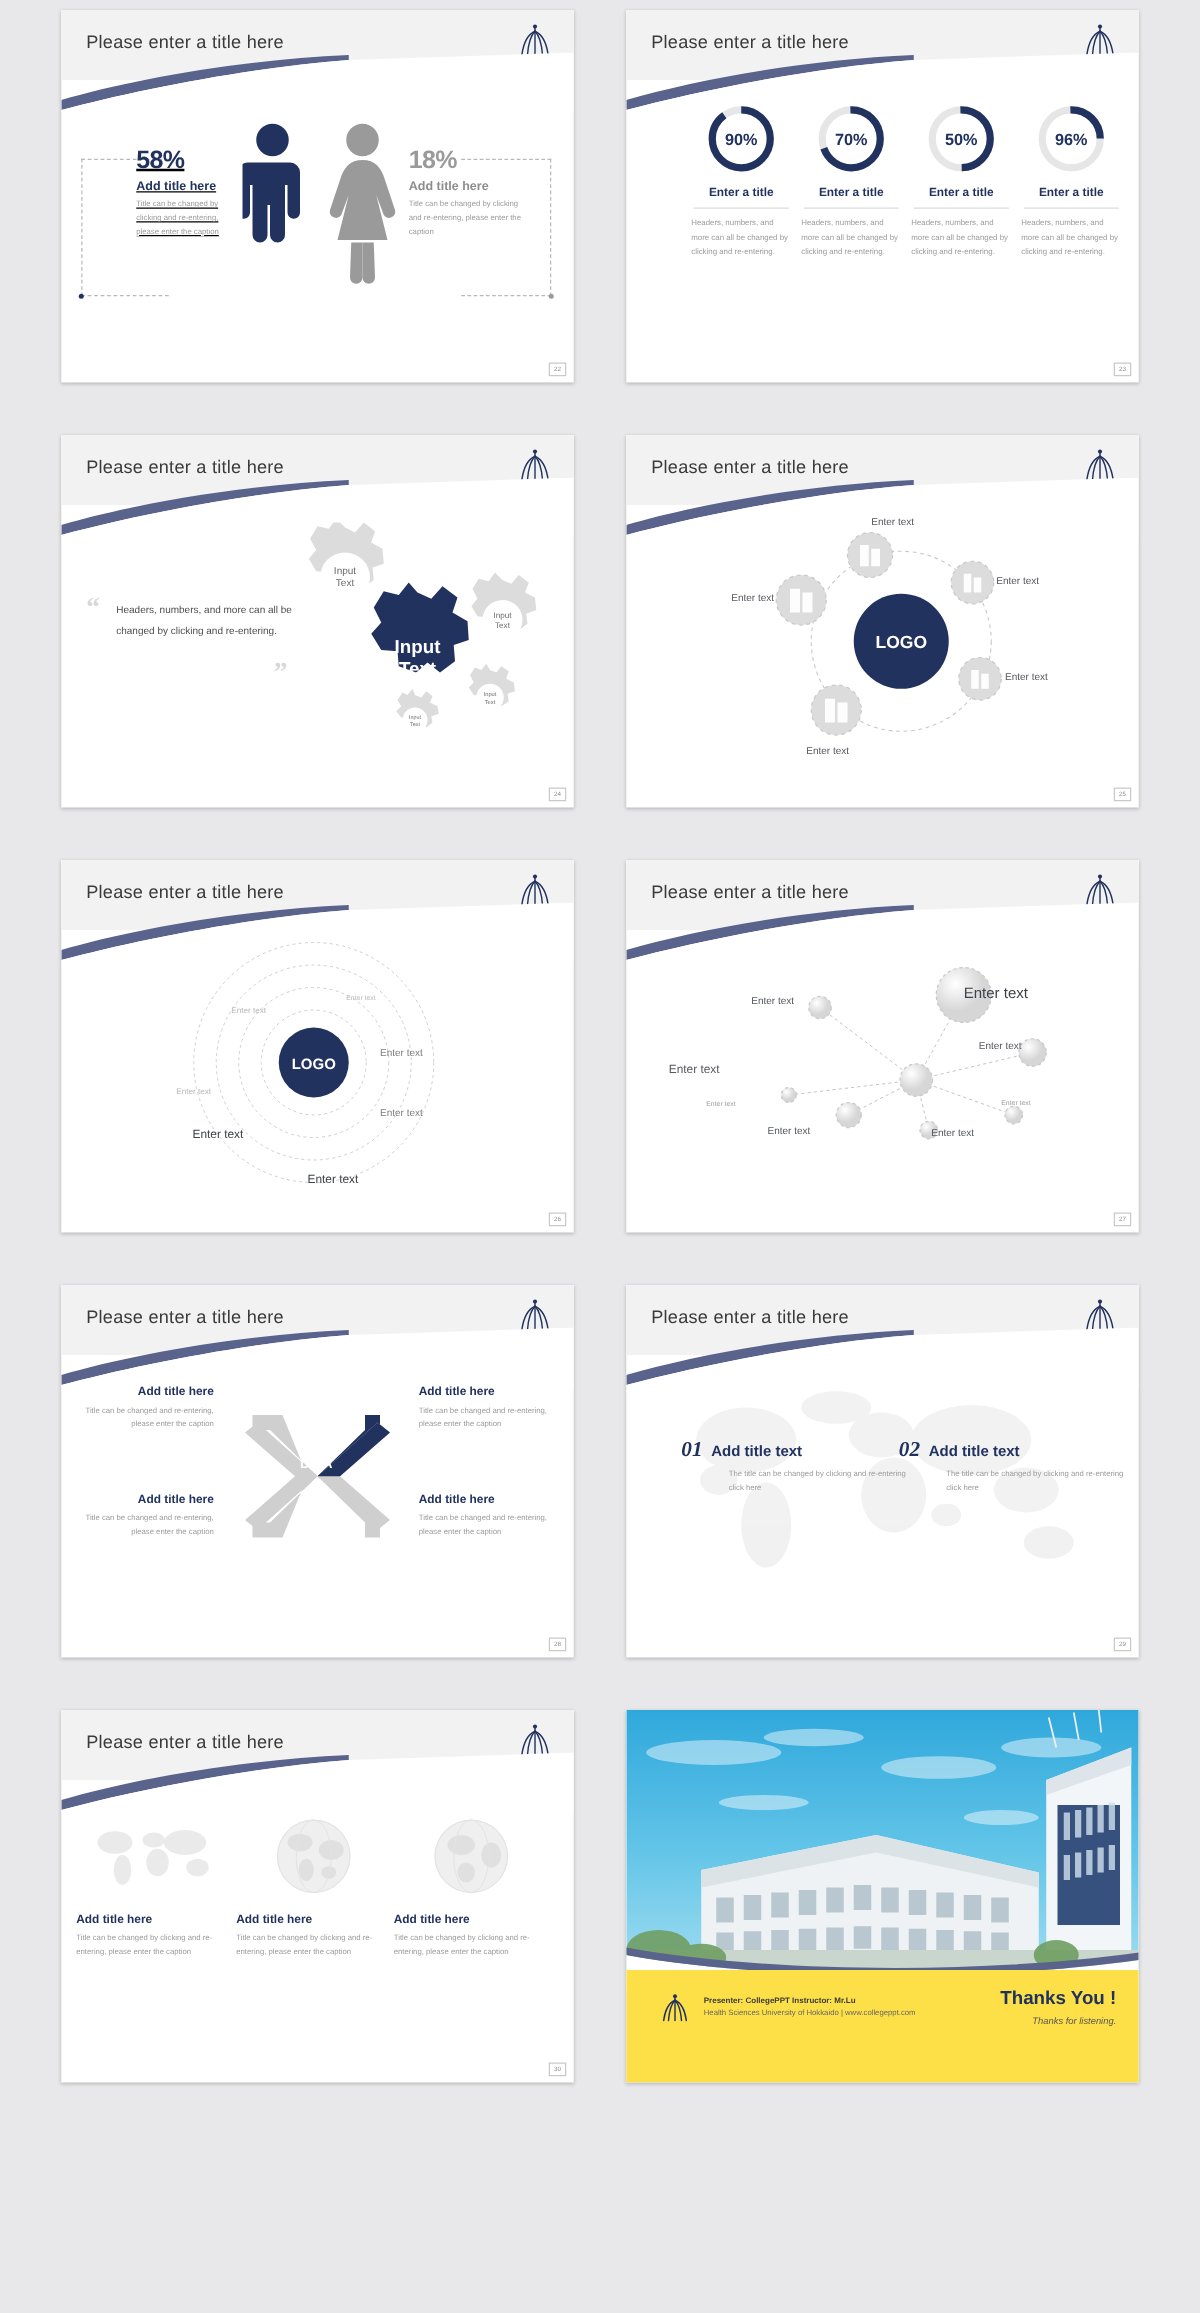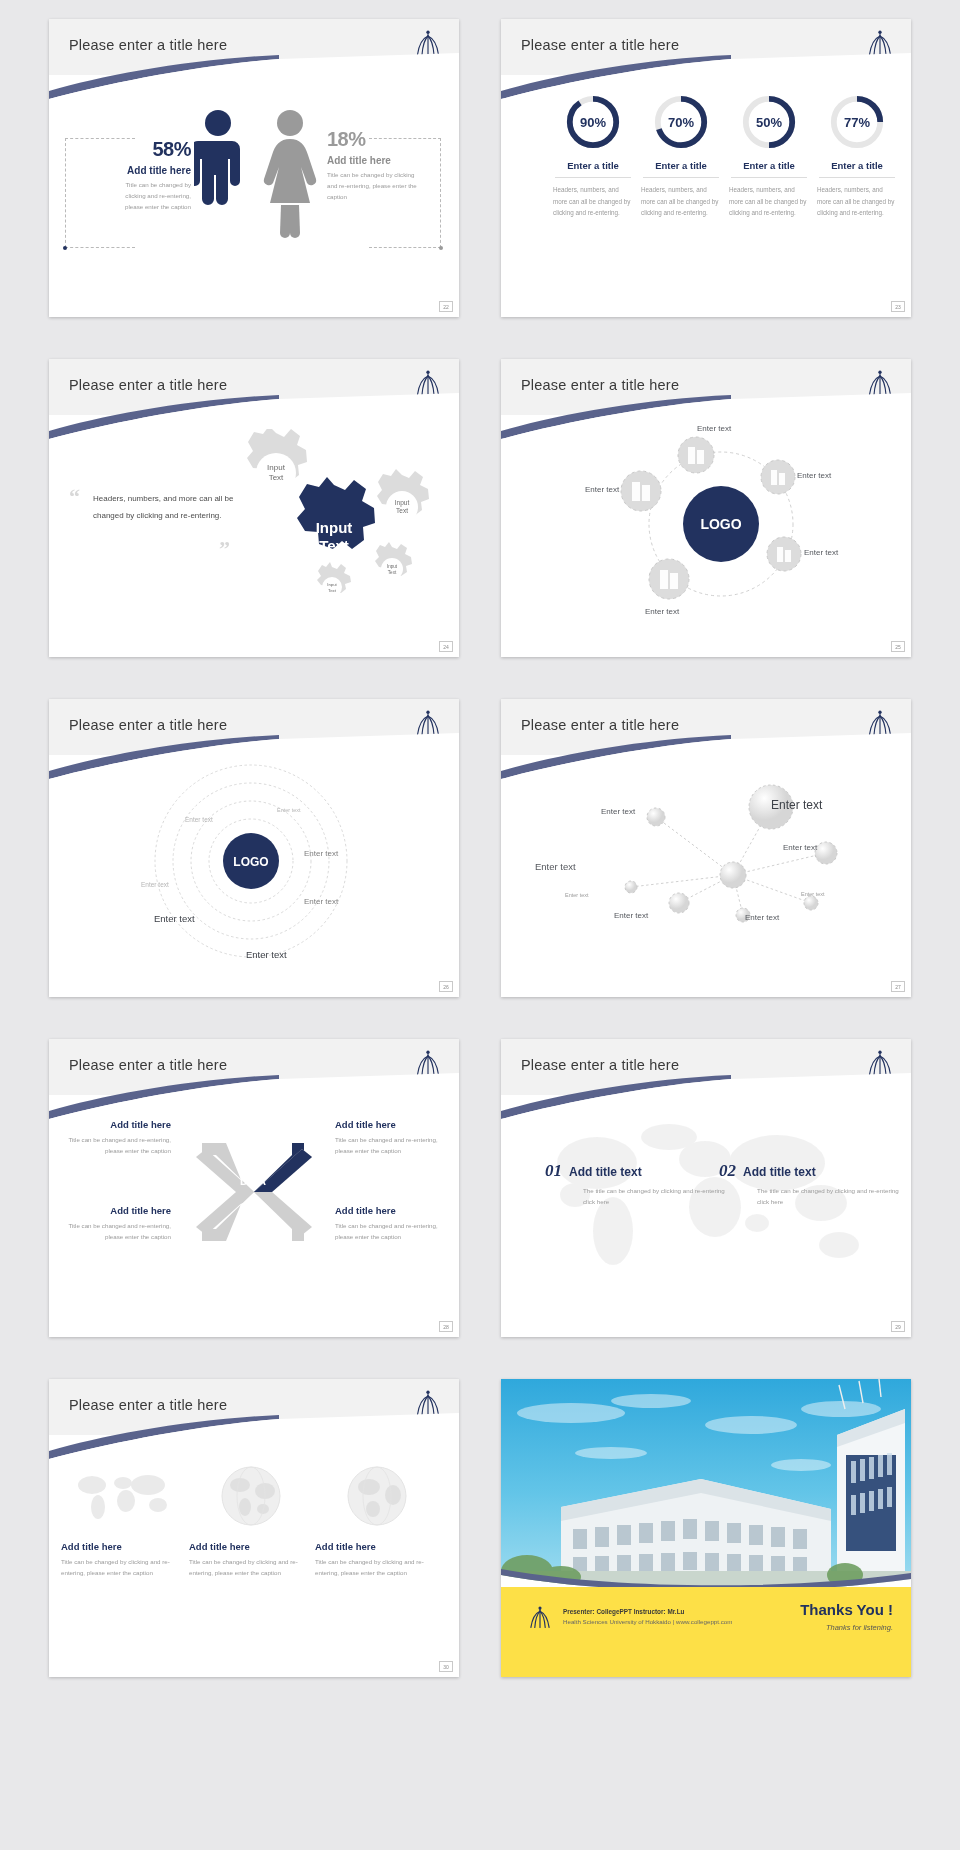--- a/index.html
+++ b/index.html
@@ -8,21 +8,21 @@
     background: #e8e8ea;
     font-family: "Liberation Sans", sans-serif;
     overflow: hidden;
   }
   .grid {
     display: grid;
     grid-template-columns: 410px 410px;
     grid-auto-rows: 298px;
     column-gap: 16px;
     row-gap: 15px;
-    padding: 19px 8px 0 8px;
+    padding: 8px 8px 0 8px;
     justify-content: center;
     gap: 42px;
   }
   .slide {
     position: relative;
     width: 410px; height: 298px;
     background: #ffffff;
     box-shadow: 0 1px 3px rgba(0,0,0,0.22);
     overflow: hidden;
   }
@@ -131,21 +131,21 @@
 
         <svg style="position:absolute;left:213px;top:14px;" width="56" height="132" viewBox="0 0 56 132">
           <circle cx="28" cy="16" r="13" fill="#9a9a9a"></circle>
           <path d="M28 32 c-10 0 -15 6 -18 16 l-8 24 a5 5 0 0 0 9 4 l6 -16 -9 36 h40 l-9 -36 6 16 a5 5 0 0 0 9 -4 l-8 -24 c-3 -10 -8 -16 -18 -16 z" fill="#9a9a9a"></path>
           <path d="M19 98 l-1 28 a5 5 0 0 0 10 0 l0 -28 z" fill="#9a9a9a"></path>
           <path d="M37 98 l1 28 a5 5 0 0 1 -10 0 l0 -28 z" fill="#9a9a9a"></path>
         </svg>
 
         <div class="dash-box" style="left:16px;top:45px;width:70px;height:110px;border-right:none;border-top-style:dashed;border-left-style:dashed;border-bottom-style:dashed;"></div>
         <div style="position:absolute;left:14px;top:153px;width:4px;height:4px;background:#22325f;border-radius:50%;"></div>
-        <div style="position:absolute;left:60px;top:45px;width:82px;text-align:right;">
+        <div style="position:absolute;left:60px;top:35px;width:82px;text-align:left;text-decoration:underline;">
           <div class="pct blue">58%</div>
           <div class="addtitle">Add title here</div>
           <div class="cap">Title can be changed by clicking and re-entering, please enter the caption</div>
         </div>
 
         <div class="dash-box" style="left:320px;top:45px;width:72px;height:110px;border-left:none;"></div>
         <div style="position:absolute;left:390px;top:153px;width:4px;height:4px;background:#9a9a9a;border-radius:50%;"></div>
         <div style="position:absolute;left:278px;top:35px;width:90px;text-align:left;">
           <div class="pct gray">18%</div>
           <div class="addtitle g">Add title here</div>
@@ -210,21 +210,21 @@
           <div class="d-title">Enter a title</div>
           <div class="d-rule"></div>
           <div class="d-desc">Headers, numbers, and more can all be changed by clicking and re-entering.</div>
         </div>
         <div class="donut-col">
           <div class="donut">
             <svg viewBox="0 0 40 40" width="58" height="58" style="transform:rotate(-90deg)">
               <circle cx="20" cy="20" r="16" fill="none" stroke="#e6e6e6" stroke-width="4"></circle>
               <circle cx="20" cy="20" r="16" fill="none" stroke="#22325f" stroke-width="4" stroke-dasharray="25 75" pathLength="100"></circle>
             </svg>
-            <div class="donut-val">77%</div>
+            <div class="donut-val">96%</div>
           </div>
           <div class="d-title">Enter a title</div>
           <div class="d-rule"></div>
           <div class="d-desc">Headers, numbers, and more can all be changed by clicking and re-entering.</div>
         </div>
       </div>
     </div>
     <div class="page-num">23</div>
   </div>
 

